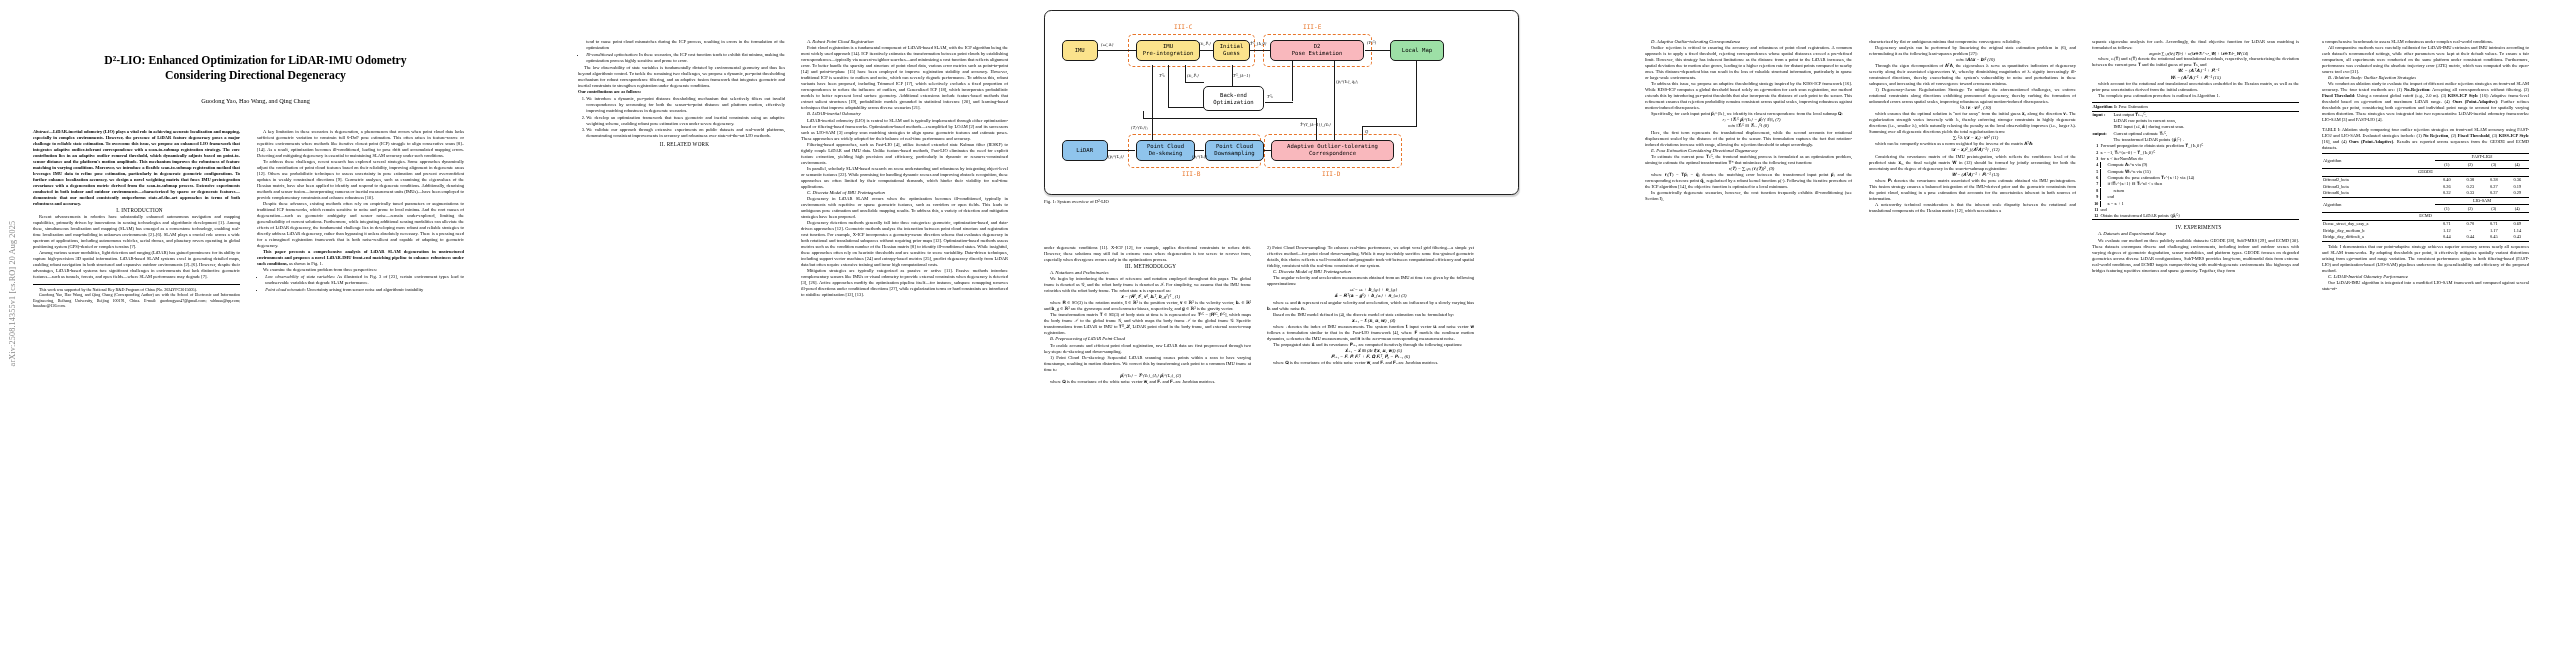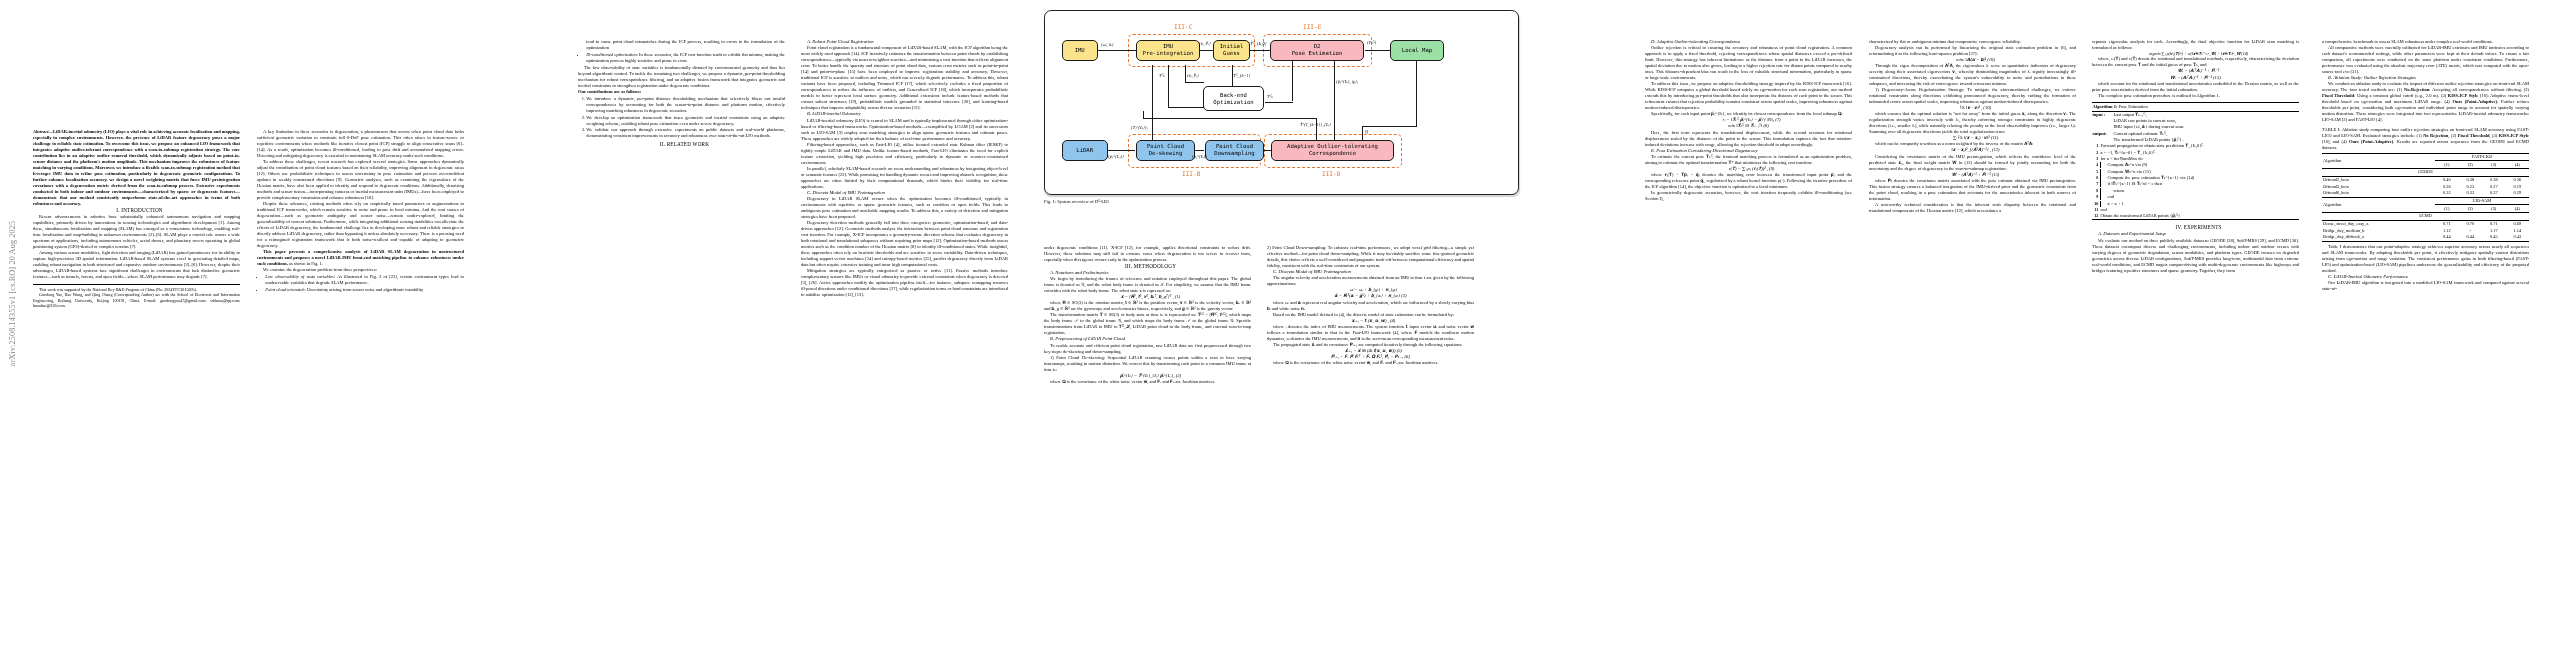--- a/index.html
+++ b/index.html
@@ -99,20 +99,27 @@
   .bold{font-weight:bold;}
   .grp-name{font-weight:bold;text-align:center;}
 </style>
 </head>
 <body>
 
 <div id="page">
 
   <div class="arxiv-stamp">arXiv:2508.14355v1  [cs.RO]  20 Aug 2025</div>
 
+  <div class="titleblock">
+    <div class="paper-title">
+      <span>D²-LIO: Enhanced Optimization for LiDAR-IMU Odometry</span><br>
+      <span>Considering Directional Degeneracy</span>
+    </div>
+    <div class="authors">Guodong Yao, Hao Wang, and Qing Chang</div>
+  </div>
 
   <div class="col" style="left:33px;top:129px;">
     <p class="noind" style="font-weight:bold;">
       <span class="it">Abstract—</span><span>LiDAR-inertial odometry (LIO) plays a vital role in achieving accurate localization and mapping, especially in complex environments. However, the presence of LiDAR feature degeneracy poses a major challenge to reliable state estimation. To overcome this issue, we propose an enhanced LIO framework that integrates adaptive outlier-tolerant correspondence with a scan-to-submap registration strategy. The core contribution lies in an adaptive outlier removal threshold, which dynamically adjusts based on point-to-sensor distance and the platform's motion amplitude. This mechanism improves the robustness of feature matching in varying conditions. Moreover, we introduce a flexible scan-to-submap registration method that leverages IMU data to refine pose estimation, particularly in degenerate geometric configurations. To further enhance localization accuracy, we design a novel weighting matrix that fuses IMU preintegration covariance with a degeneration metric derived from the scan-to-submap process. Extensive experiments conducted in both indoor and outdoor environments—characterized by sparse or degenerate features—demonstrate that our method consistently outperforms state-of-the-art approaches in terms of both robustness and accuracy.</span>
     </p>
     <p class="sec-title">I. INTRODUCTION</p>
     <p>Recent advancements in robotics have substantially enhanced autonomous navigation and mapping capabilities, primarily driven by innovations in sensing technologies and algorithmic development [1]. Among these, simultaneous localization and mapping (SLAM) has emerged as a cornerstone technology, enabling real-time localization and map-building in unknown environments [2]–[6]. SLAM plays a crucial role across a wide spectrum of applications, including autonomous vehicles, aerial drones, and planetary rovers operating in global positioning system (GPS)-denied or complex terrains [7].</p>
     <p>Among various sensor modalities, light detection and ranging (LiDAR) has gained prominence for its ability to capture high-precision 3D spatial information. LiDAR-based SLAM systems excel in generating detailed maps, enabling robust navigation in both structured and expansive outdoor environments [2]–[6]. However, despite their advantages, LiDAR-based systems face significant challenges in environments that lack distinctive geometric features—such as tunnels, forests, and open fields—where SLAM performance may degrade [7].</p>
     <div class="fn">
       <p>This work was supported by the National Key R&amp;D Program of China (No. 2024YFC3015605).</p>

